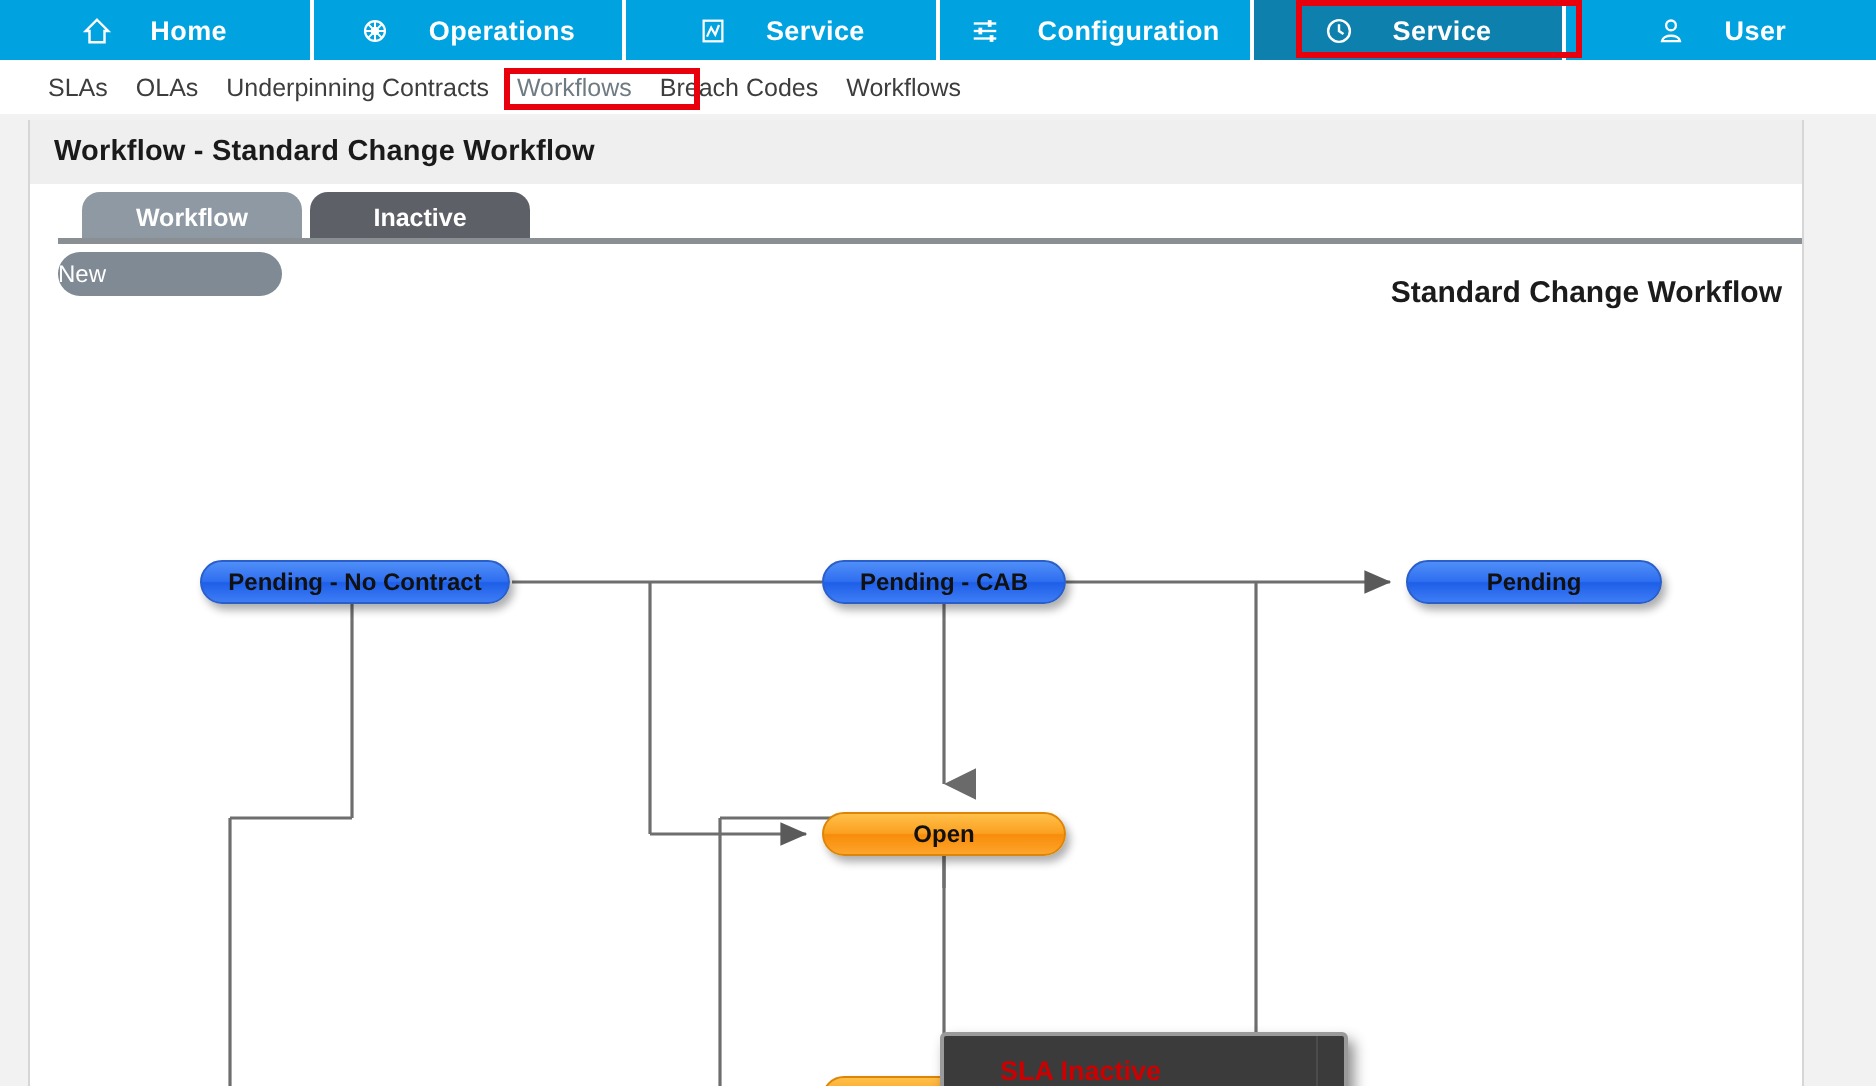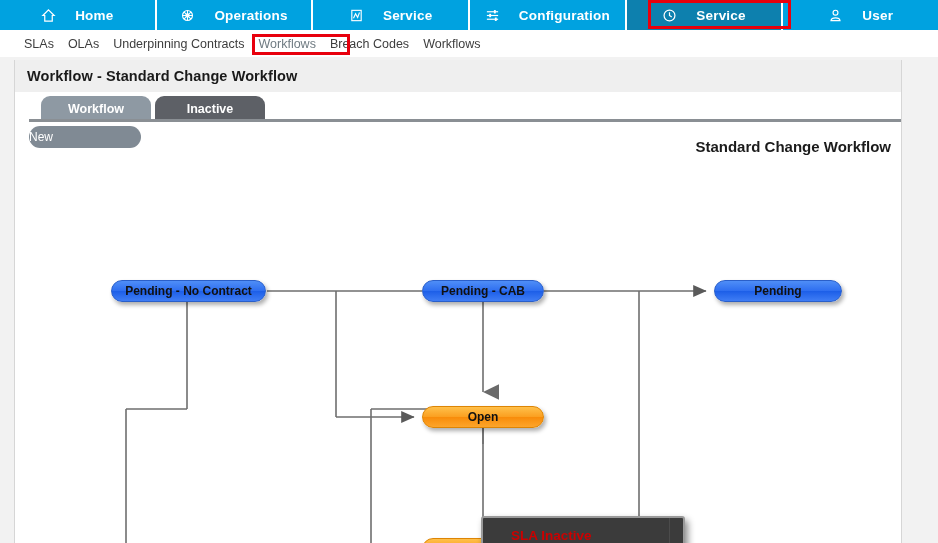--- a/index.html
+++ b/index.html
@@ -118,21 +118,21 @@
 
   
   .diagram-title{
     position:absolute;right:10px;top:78px;
     font-size:15px;font-weight:bold;color:#1b1b1b;
     white-space:nowrap;
   }
 
   
   .canvas{
-    position:absolute;left:11px;top:104px;width:886px;height:379px;
+    position:absolute;left:0;top:104px;width:886px;height:379px;
     background:#ffffff;
   }
   .canvas svg{position:absolute;left:0;top:0;}
 
   .node{
     position:absolute;
     height:22px;
     border-radius:11px;
     display:flex;align-items:center;justify-content:center;
     font-size:12px;font-weight:bold;

